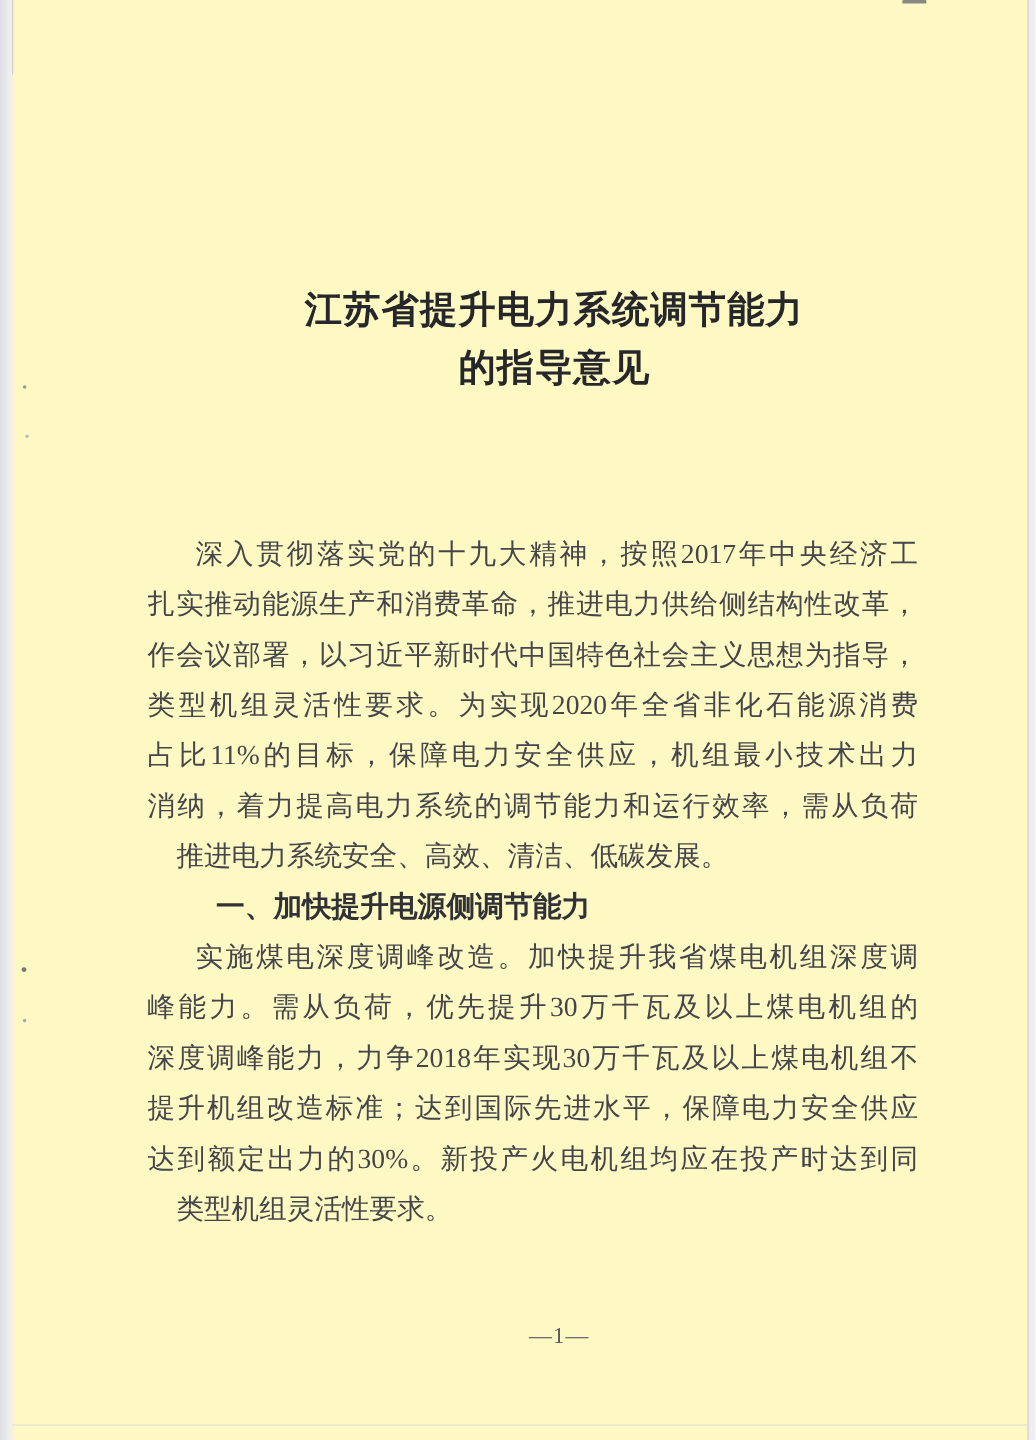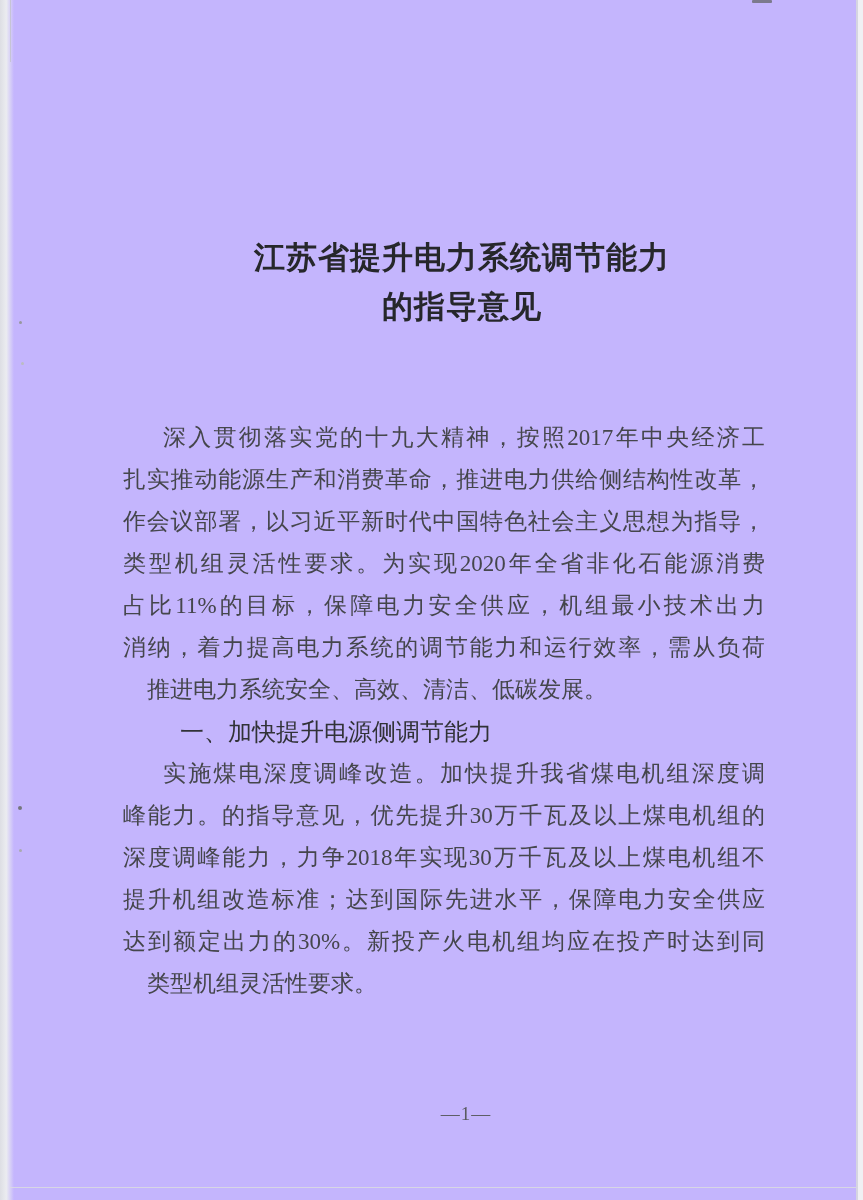--- a/index.html
+++ b/index.html
@@ -4,21 +4,21 @@
 <style>
   html, body {
     margin: 0;
     padding: 0;
     background: #ffffff;
   }
   .sheet {
     position: relative;
     width: 863px;
     height: 1200px;
-    background: #c4b5fd;
+    background: #fef9c3;
     overflow: hidden;
     font-family: "Liberation Serif", "DejaVu Serif", serif;
   }
   
   .scan-left-band {
     position: absolute; left: 0; top: 0; width: 14px; height: 1200px;
     background: linear-gradient(to right, #dddee4 0%, #ebecf0 45%, rgba(249,249,251,0) 100%);
   }
   .scan-left-line {
     position: absolute; left: 10px; top: 0; width: 1px; height: 62px;
@@ -51,40 +51,40 @@
     padding-left: 36px; box-sizing: border-box;
     text-align: center;
     font-weight: 700;
     font-size: 31px;
     line-height: 49px;
     letter-spacing: 1px;
     color: #26272b;
   }
   
   .body-block {
-    position: absolute; left: 123px; top: 417px; width: 642px;
+    position: absolute; left: 123px; top: 441px; width: 642px;
     color: #45464c;
     font-size: 23px;
   }
   .line {
     height: 42px;
     line-height: 42px;
     text-align: justify;
     text-align-last: justify;
     text-justify: inter-ideograph;
     white-space: nowrap;
   }
   .line.indent { text-indent: 40px; }
   .line.endline { text-align-last: left; margin-left: 24px; }
   .heading-line {
     height: 42px;
     line-height: 42px;
     text-indent: 57px;
     font-family: "Liberation Sans", "DejaVu Sans", sans-serif;
-    font-weight: 400;
+    font-weight: 700;
     font-size: 24px;
     color: #313237;
     text-align: left;
     white-space: nowrap;
   }
   
   .page-number {
     position: absolute; left: 123px; top: 1103px; width: 642px;
     text-align: center;
     transform: translateX(22px);
@@ -123,21 +123,21 @@
       <div class="line">类型机组灵活性要求。为实现2020年全省非化石能源消费</div>
       <div class="line">占比11%的目标，保障电力安全供应，机组最小技术出力</div>
       <div class="line">消纳，着力提高电力系统的调节能力和运行效率，需从负荷</div>
       <div class="line endline">推进电力系统安全、高效、清洁、低碳发展。</div>
     </div>
 
     <div class="heading-line">一、加快提升电源侧调节能力</div>
 
     <div>
       <div class="line indent">实施煤电深度调峰改造。加快提升我省煤电机组深度调</div>
-      <div class="line">峰能力。的指导意见，优先提升30万千瓦及以上煤电机组的</div>
+      <div class="line">峰能力。需从负荷，优先提升30万千瓦及以上煤电机组的</div>
       <div class="line">深度调峰能力，力争2018年实现30万千瓦及以上煤电机组不</div>
       <div class="line">提升机组改造标准；达到国际先进水平，保障电力安全供应</div>
       <div class="line">达到额定出力的30%。新投产火电机组均应在投产时达到同</div>
       <div class="line endline">类型机组灵活性要求。</div>
     </div>
 
   </div>
 
   <div class="page-number">—1—</div>
 

